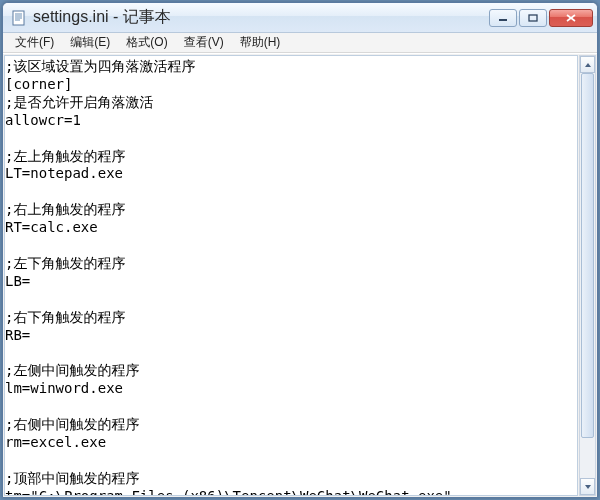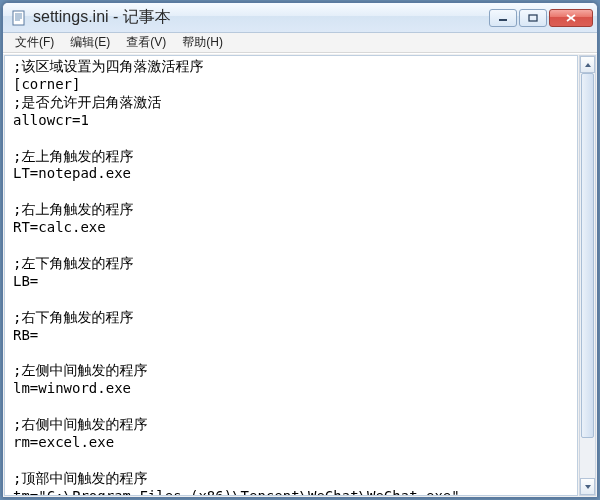--- a/index.html
+++ b/index.html
@@ -79,21 +79,21 @@
   }
   .content-wrap {
     flex: 1;
     display: flex;
     border-top: 1px solid #fff;
     min-height: 0;
   }
   .editor {
     flex: 1;
     background: #fff;
-    padding: 2px 8px;
+    padding: 2px 0;
     font-family: "SimSun", "NSimSun", monospace;
     font-size: 14px;
     line-height: 1.28;
     color: #000;
     overflow: hidden;
     white-space: pre;
     border: 1px solid #bfcfe0;
     margin: 1px;
   }
   .scrollbar {
@@ -157,20 +157,21 @@
           <line x1="1" y1="1" x2="9" y2="7" stroke="#fff" stroke-width="1.6"></line>
           <line x1="9" y1="1" x2="1" y2="7" stroke="#fff" stroke-width="1.6"></line>
         </svg>
       </div>
     </div>
   </div>
 
   <div class="menubar">
     <div class="menu-item">文件(F)</div>
     <div class="menu-item">编辑(E)</div>
+    <div class="menu-item">格式(O)</div>
     <div class="menu-item">查看(V)</div>
     <div class="menu-item">帮助(H)</div>
   </div>
 
   <div class="content-wrap">
     <div class="editor" id="editor"><div class="line">;该区域设置为四角落激活程序</div><div class="line">[corner]</div><div class="line">;是否允许开启角落激活</div><div class="line">allowcr=1</div><div class="line"></div><div class="line">;左上角触发的程序</div><div class="line">LT=notepad.exe</div><div class="line"></div><div class="line">;右上角触发的程序</div><div class="line">RT=calc.exe</div><div class="line"></div><div class="line">;左下角触发的程序</div><div class="line">LB=</div><div class="line"></div><div class="line">;右下角触发的程序</div><div class="line">RB=</div><div class="line"></div><div class="line">;左侧中间触发的程序</div><div class="line">lm=winword.exe</div><div class="line"></div><div class="line">;右侧中间触发的程序</div><div class="line">rm=excel.exe</div><div class="line"></div><div class="line">;顶部中间触发的程序</div><div class="line">tm="C:\Program Files (x86)\Tencent\WeChat\WeChat.exe"</div></div>
     <div class="scrollbar">
       <div class="sb-btn">
         <svg width="8" height="6">
             <polygon points="4,1 7,5 1,5" fill="#4a6282"></polygon>

